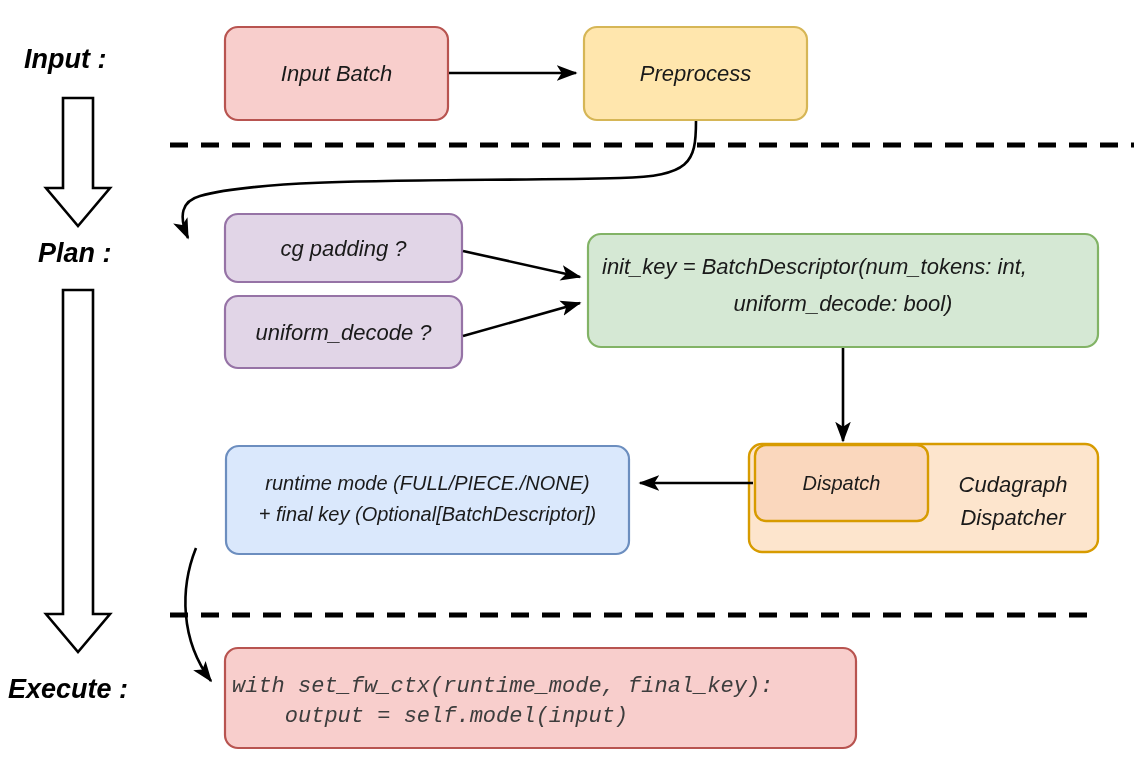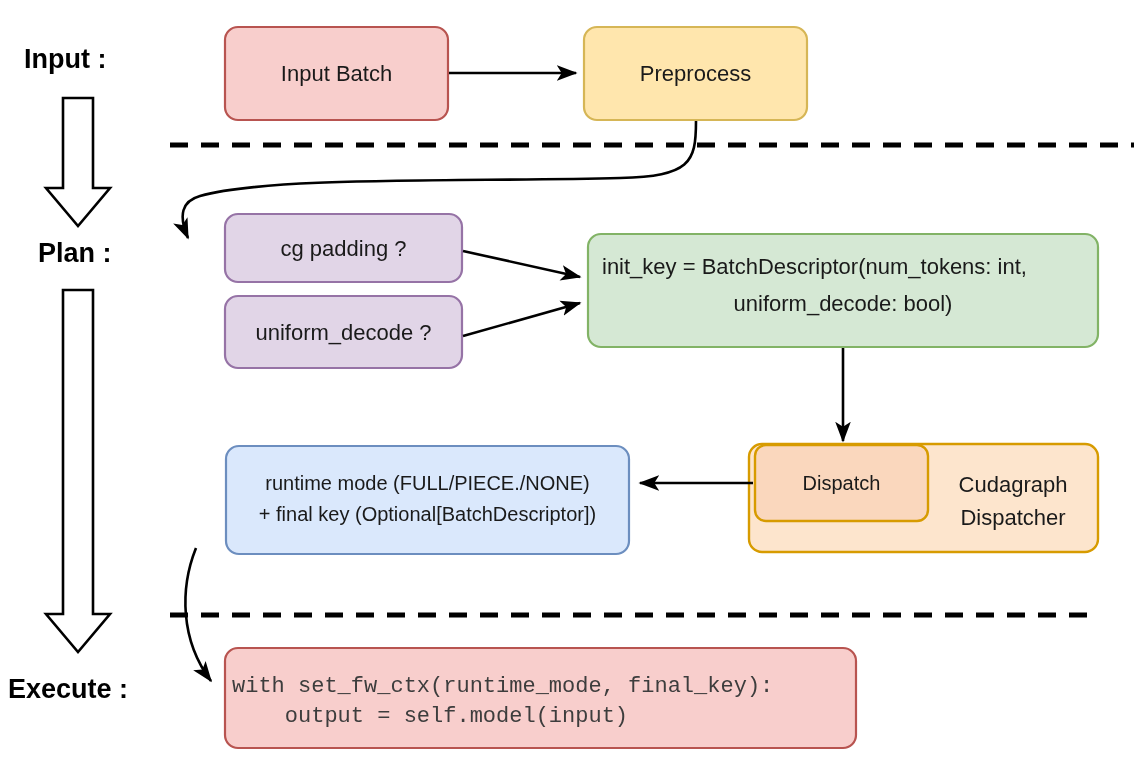--- a/index.html
+++ b/index.html
@@ -10,20 +10,21 @@
   body {
     width: 1142px;
     height: 770px;
     font-family: "Liberation Sans", sans-serif;
     overflow: hidden;
   }
   #diagram-root {
     position: relative;
     width: 1142px;
     height: 662px;
+    font-style: italic;
   }
   svg.diagram {
     display: block;
     width: 1142px;
     height: 770px;
   }
   .stage-label {
     font-family: "Liberation Sans", sans-serif;
     font-weight: bold;
     font-size: 27px;

